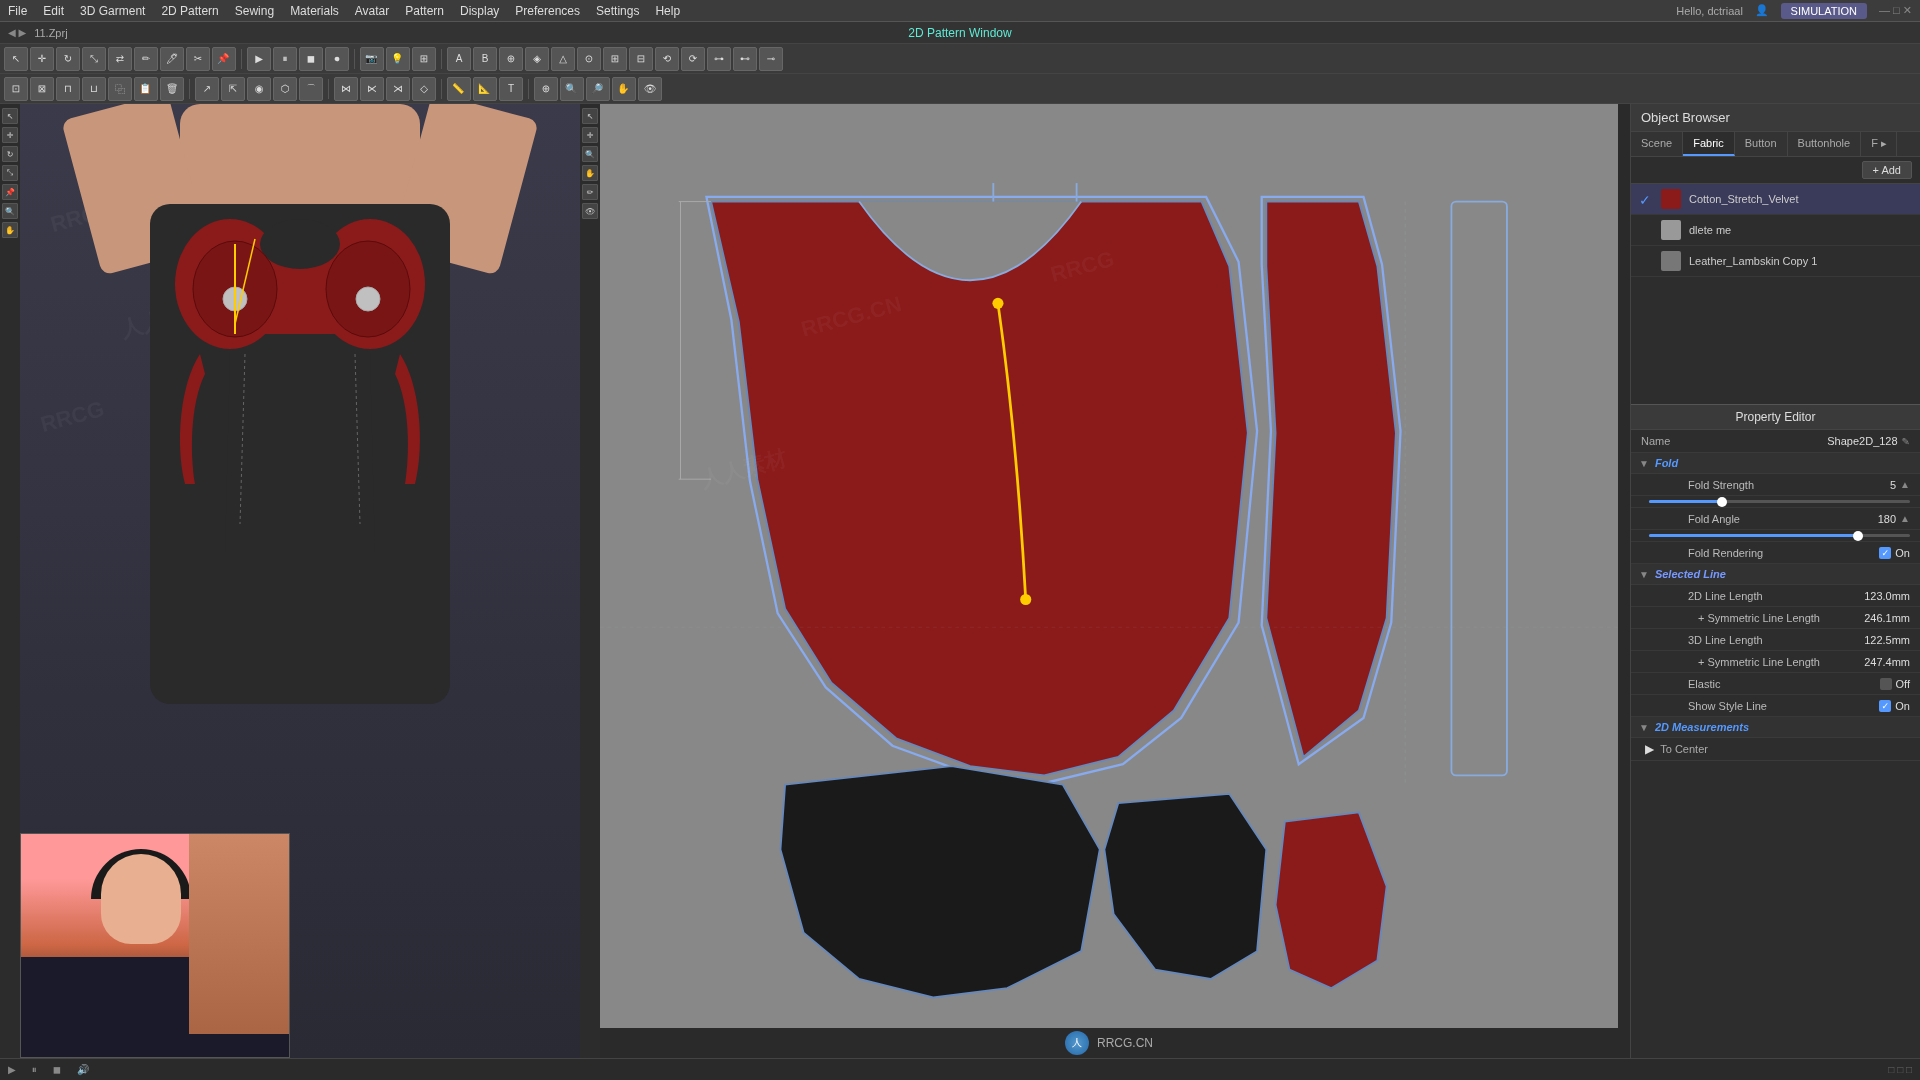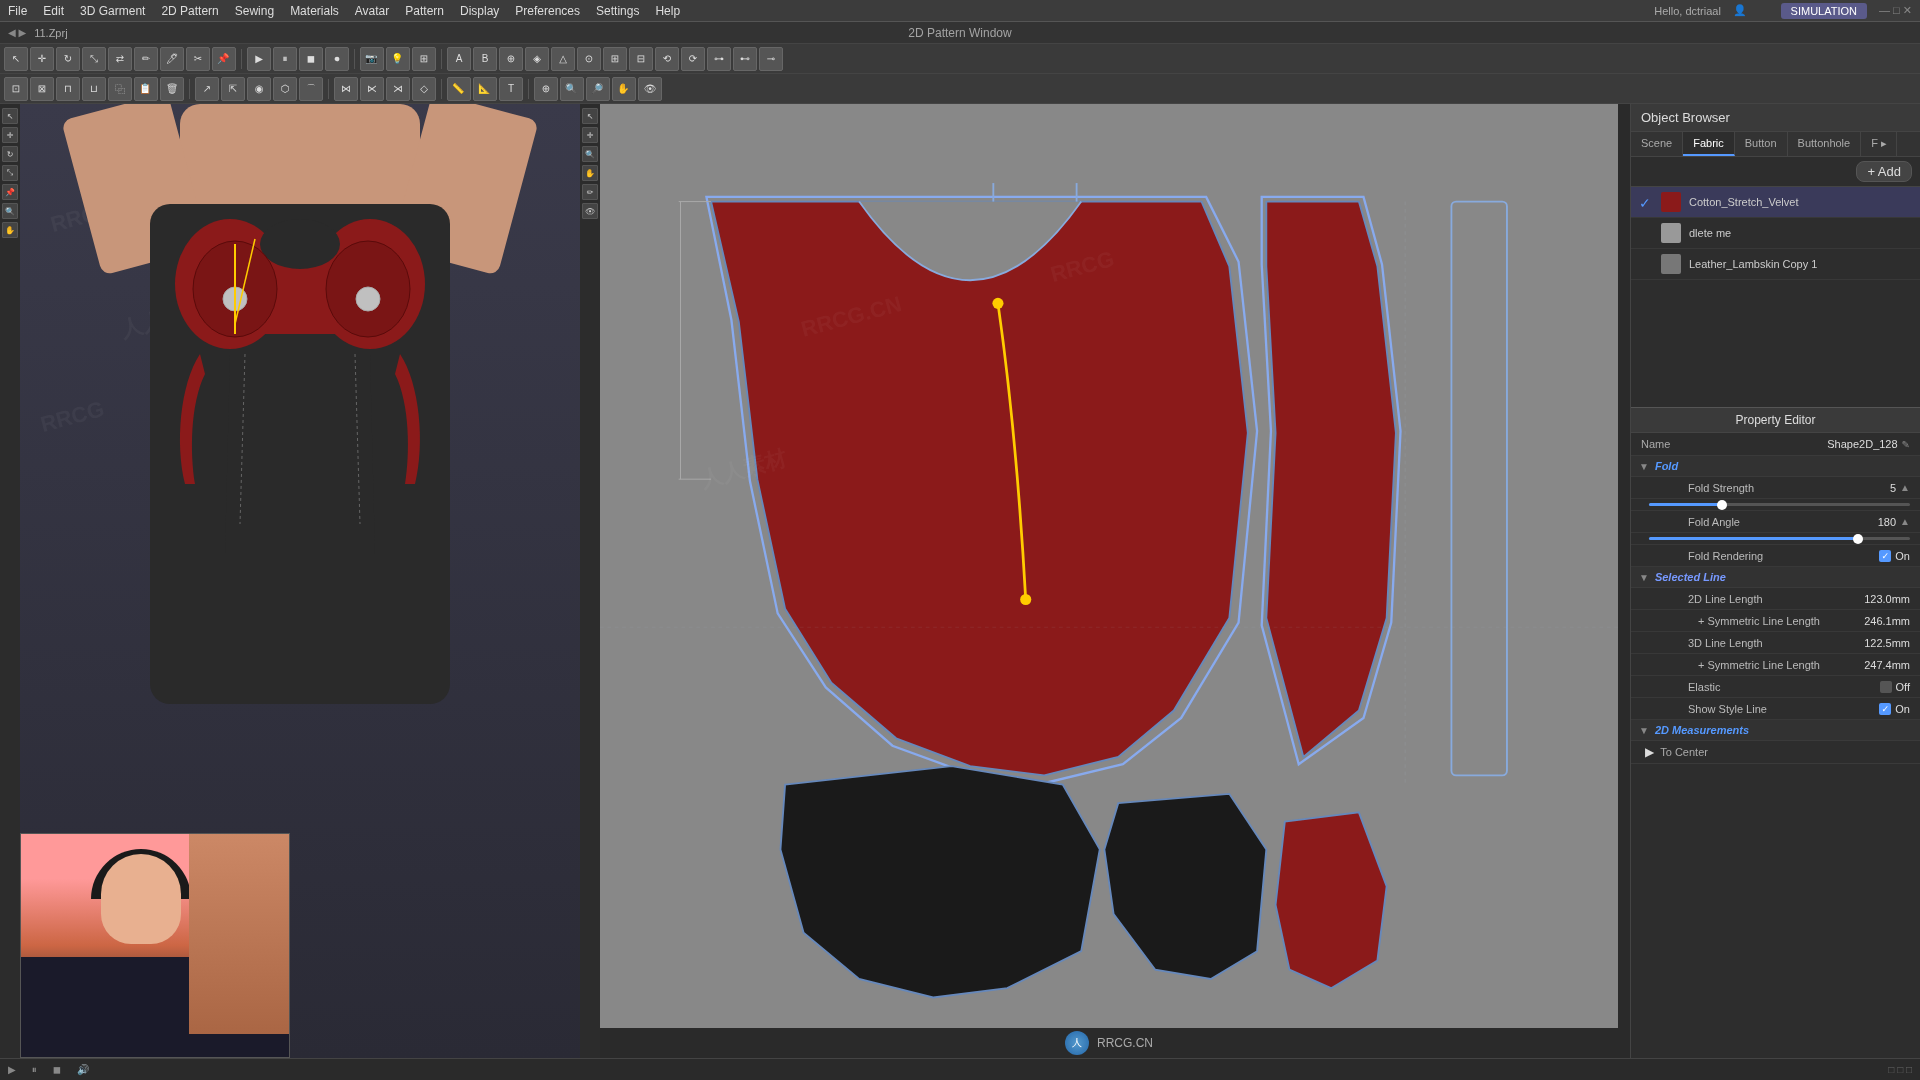--- a/index.html
+++ b/index.html
@@ -38,40 +38,39 @@
       gap: 12px;
     }
     #hello-text { color: #aaa; font-size: 11px; }
     #sim-btn {
       background: #5a5a8a;
       color: #fff;
       padding: 2px 10px;
       border-radius: 3px;
       font-size: 11px;
       cursor: pointer;
-      margin-left: 22px;
     }
 
     
     #filepath-bar {
       width: 100%;
       height: 22px;
       background: #333;
       display: flex;
       align-items: center;
       padding: 0 8px;
       gap: 8px;
       border-bottom: 1px solid #444;
     }
     #filepath-text { color: #aaa; font-size: 11px; }
     #pattern-window-label {
       position: absolute;
       left: 50%;
       transform: translateX(-50%);
-      color: #a3a3a3;
+      color: #5eead4;
       font-size: 12px;
     }
 
     
     #toolbar1 {
       width: 100%;
       height: 30px;
       background: #3a3a3a;
       display: flex;
       align-items: center;
@@ -311,23 +310,23 @@
       justify-content: flex-end;
       padding: 4px 8px;
       background: #2d2d2d;
       border-bottom: 1px solid #444;
     }
     #add-btn {
       background: #444;
       color: #ddd;
       border: 1px solid #555;
       padding: 2px 10px;
-      font-size: 13px;
+      font-size: 11px;
       cursor: pointer;
-      border-radius: 8px;
+      border-radius: 2px;
     }
 
     
     #fabric-list {
       flex: 1;
       overflow-y: auto;
       max-height: 220px;
     }
     .fabric-item {
       display: flex;

